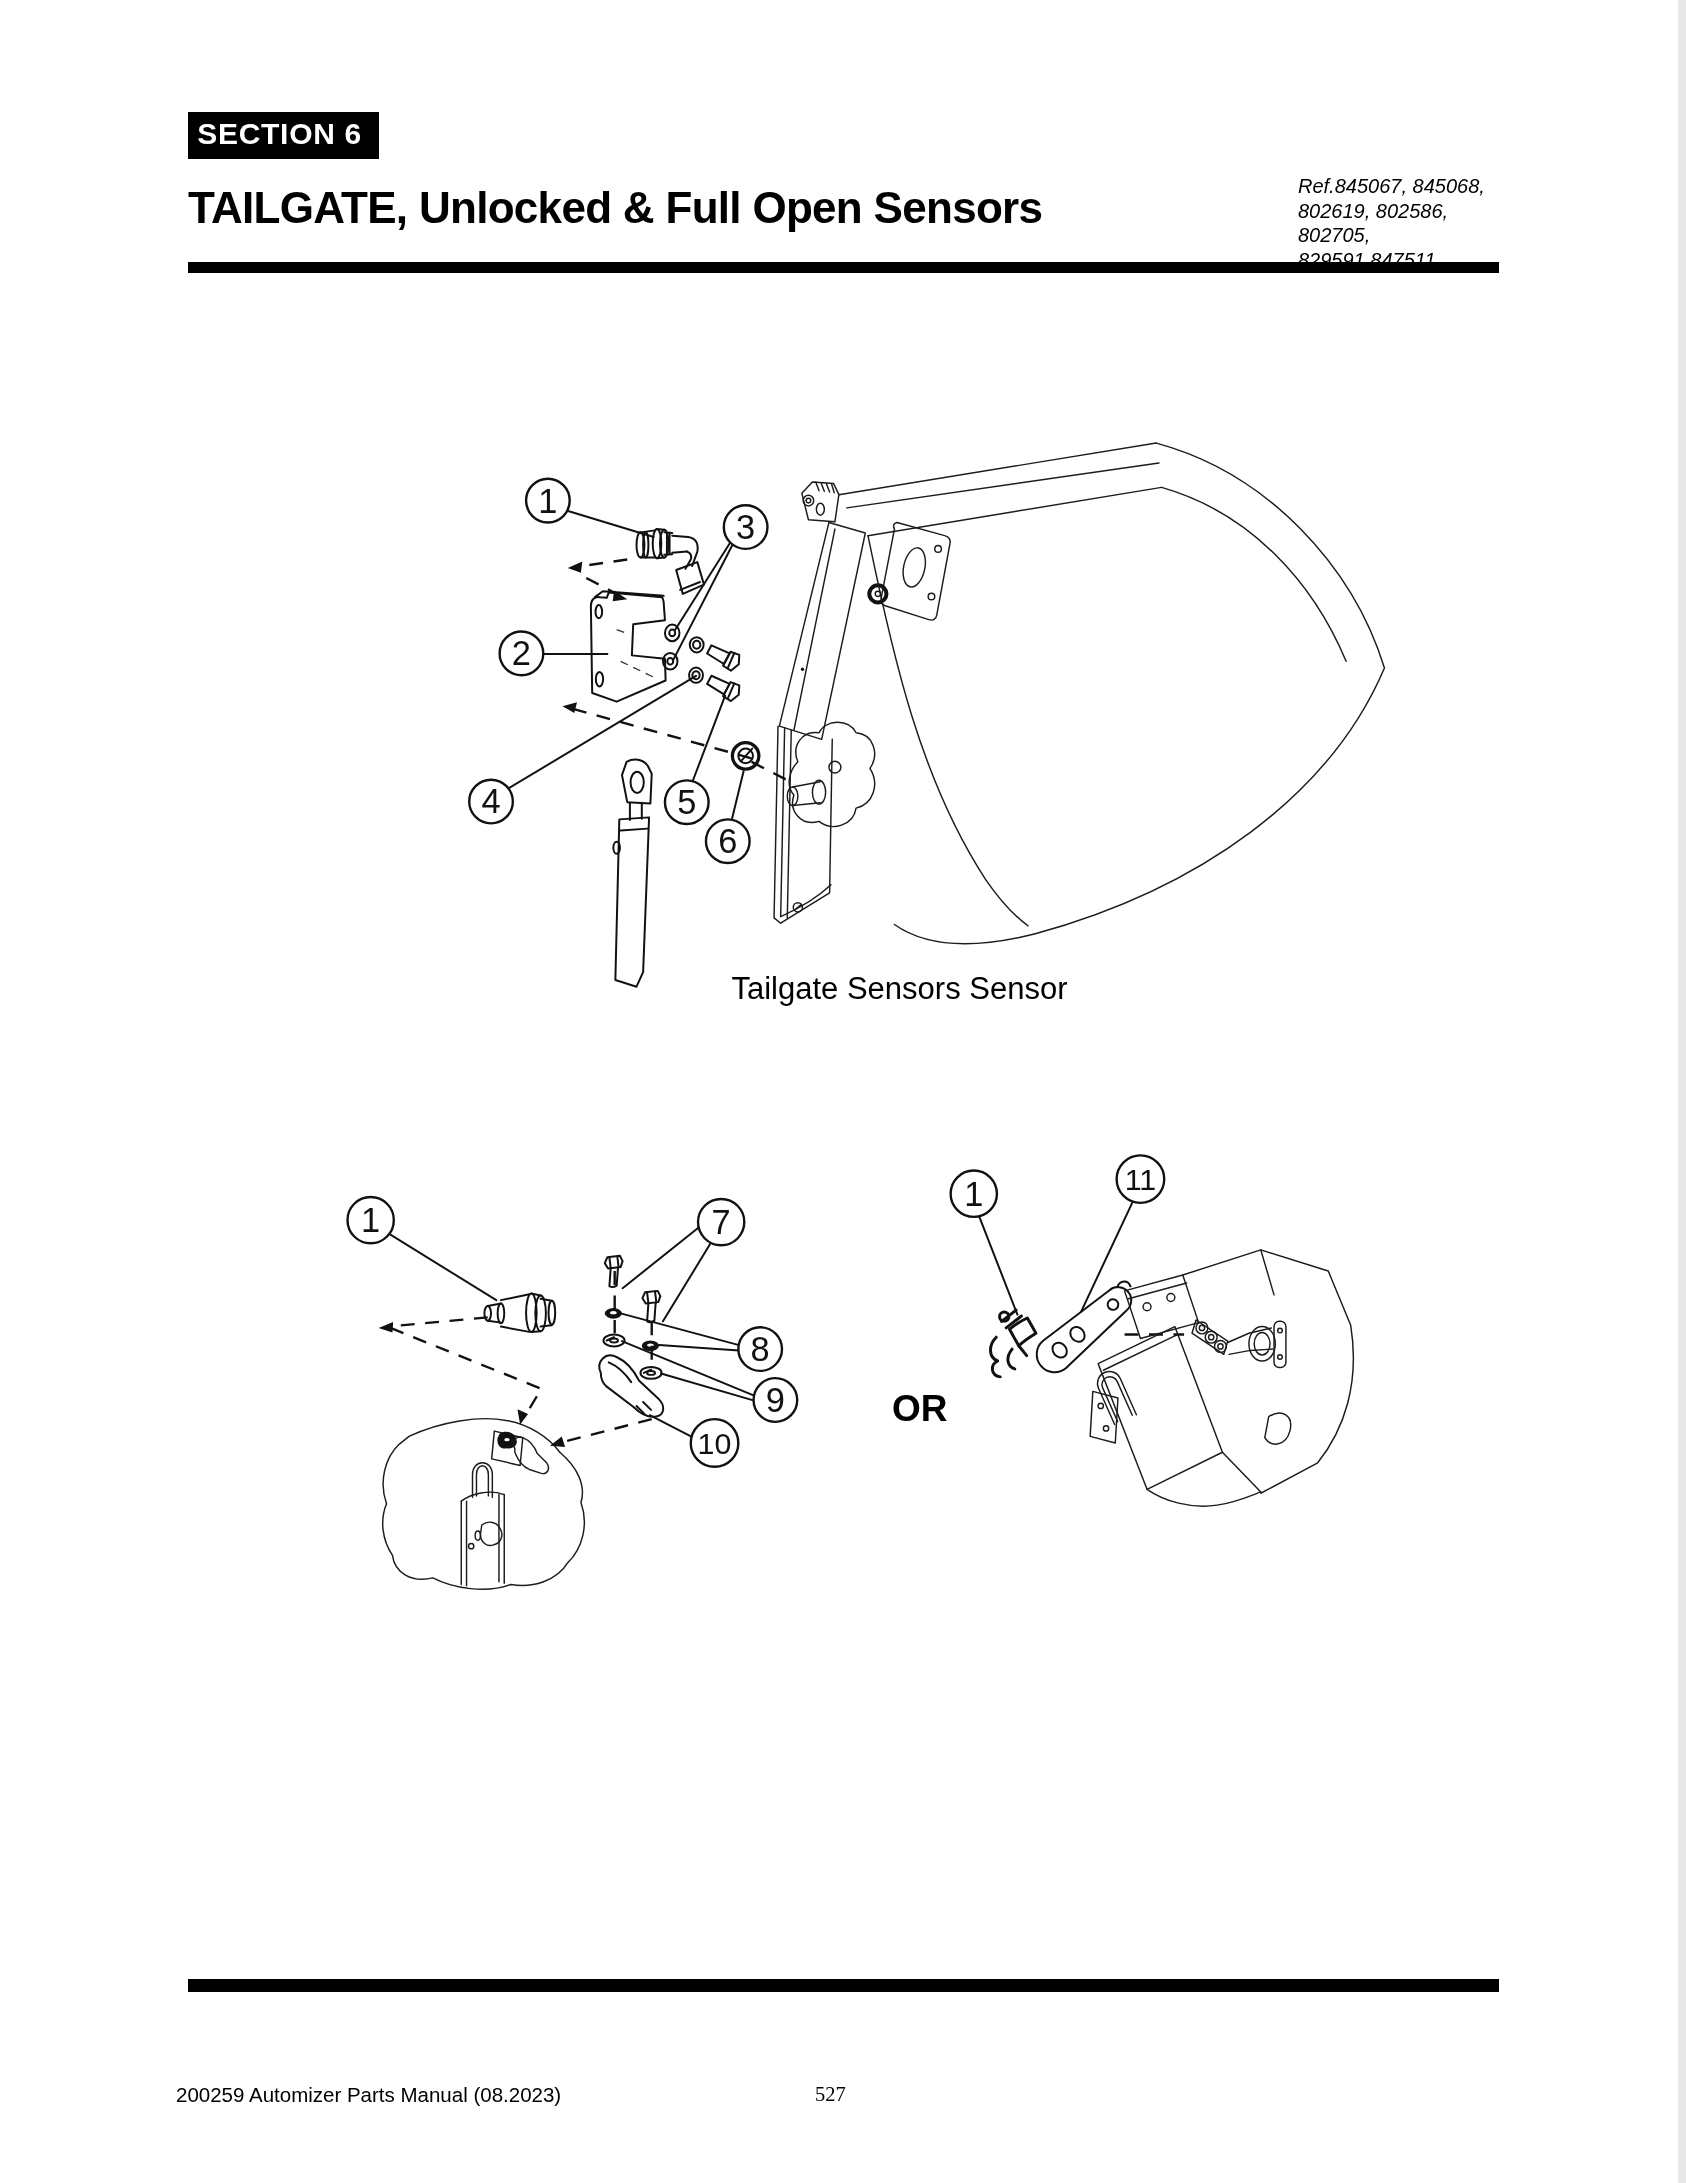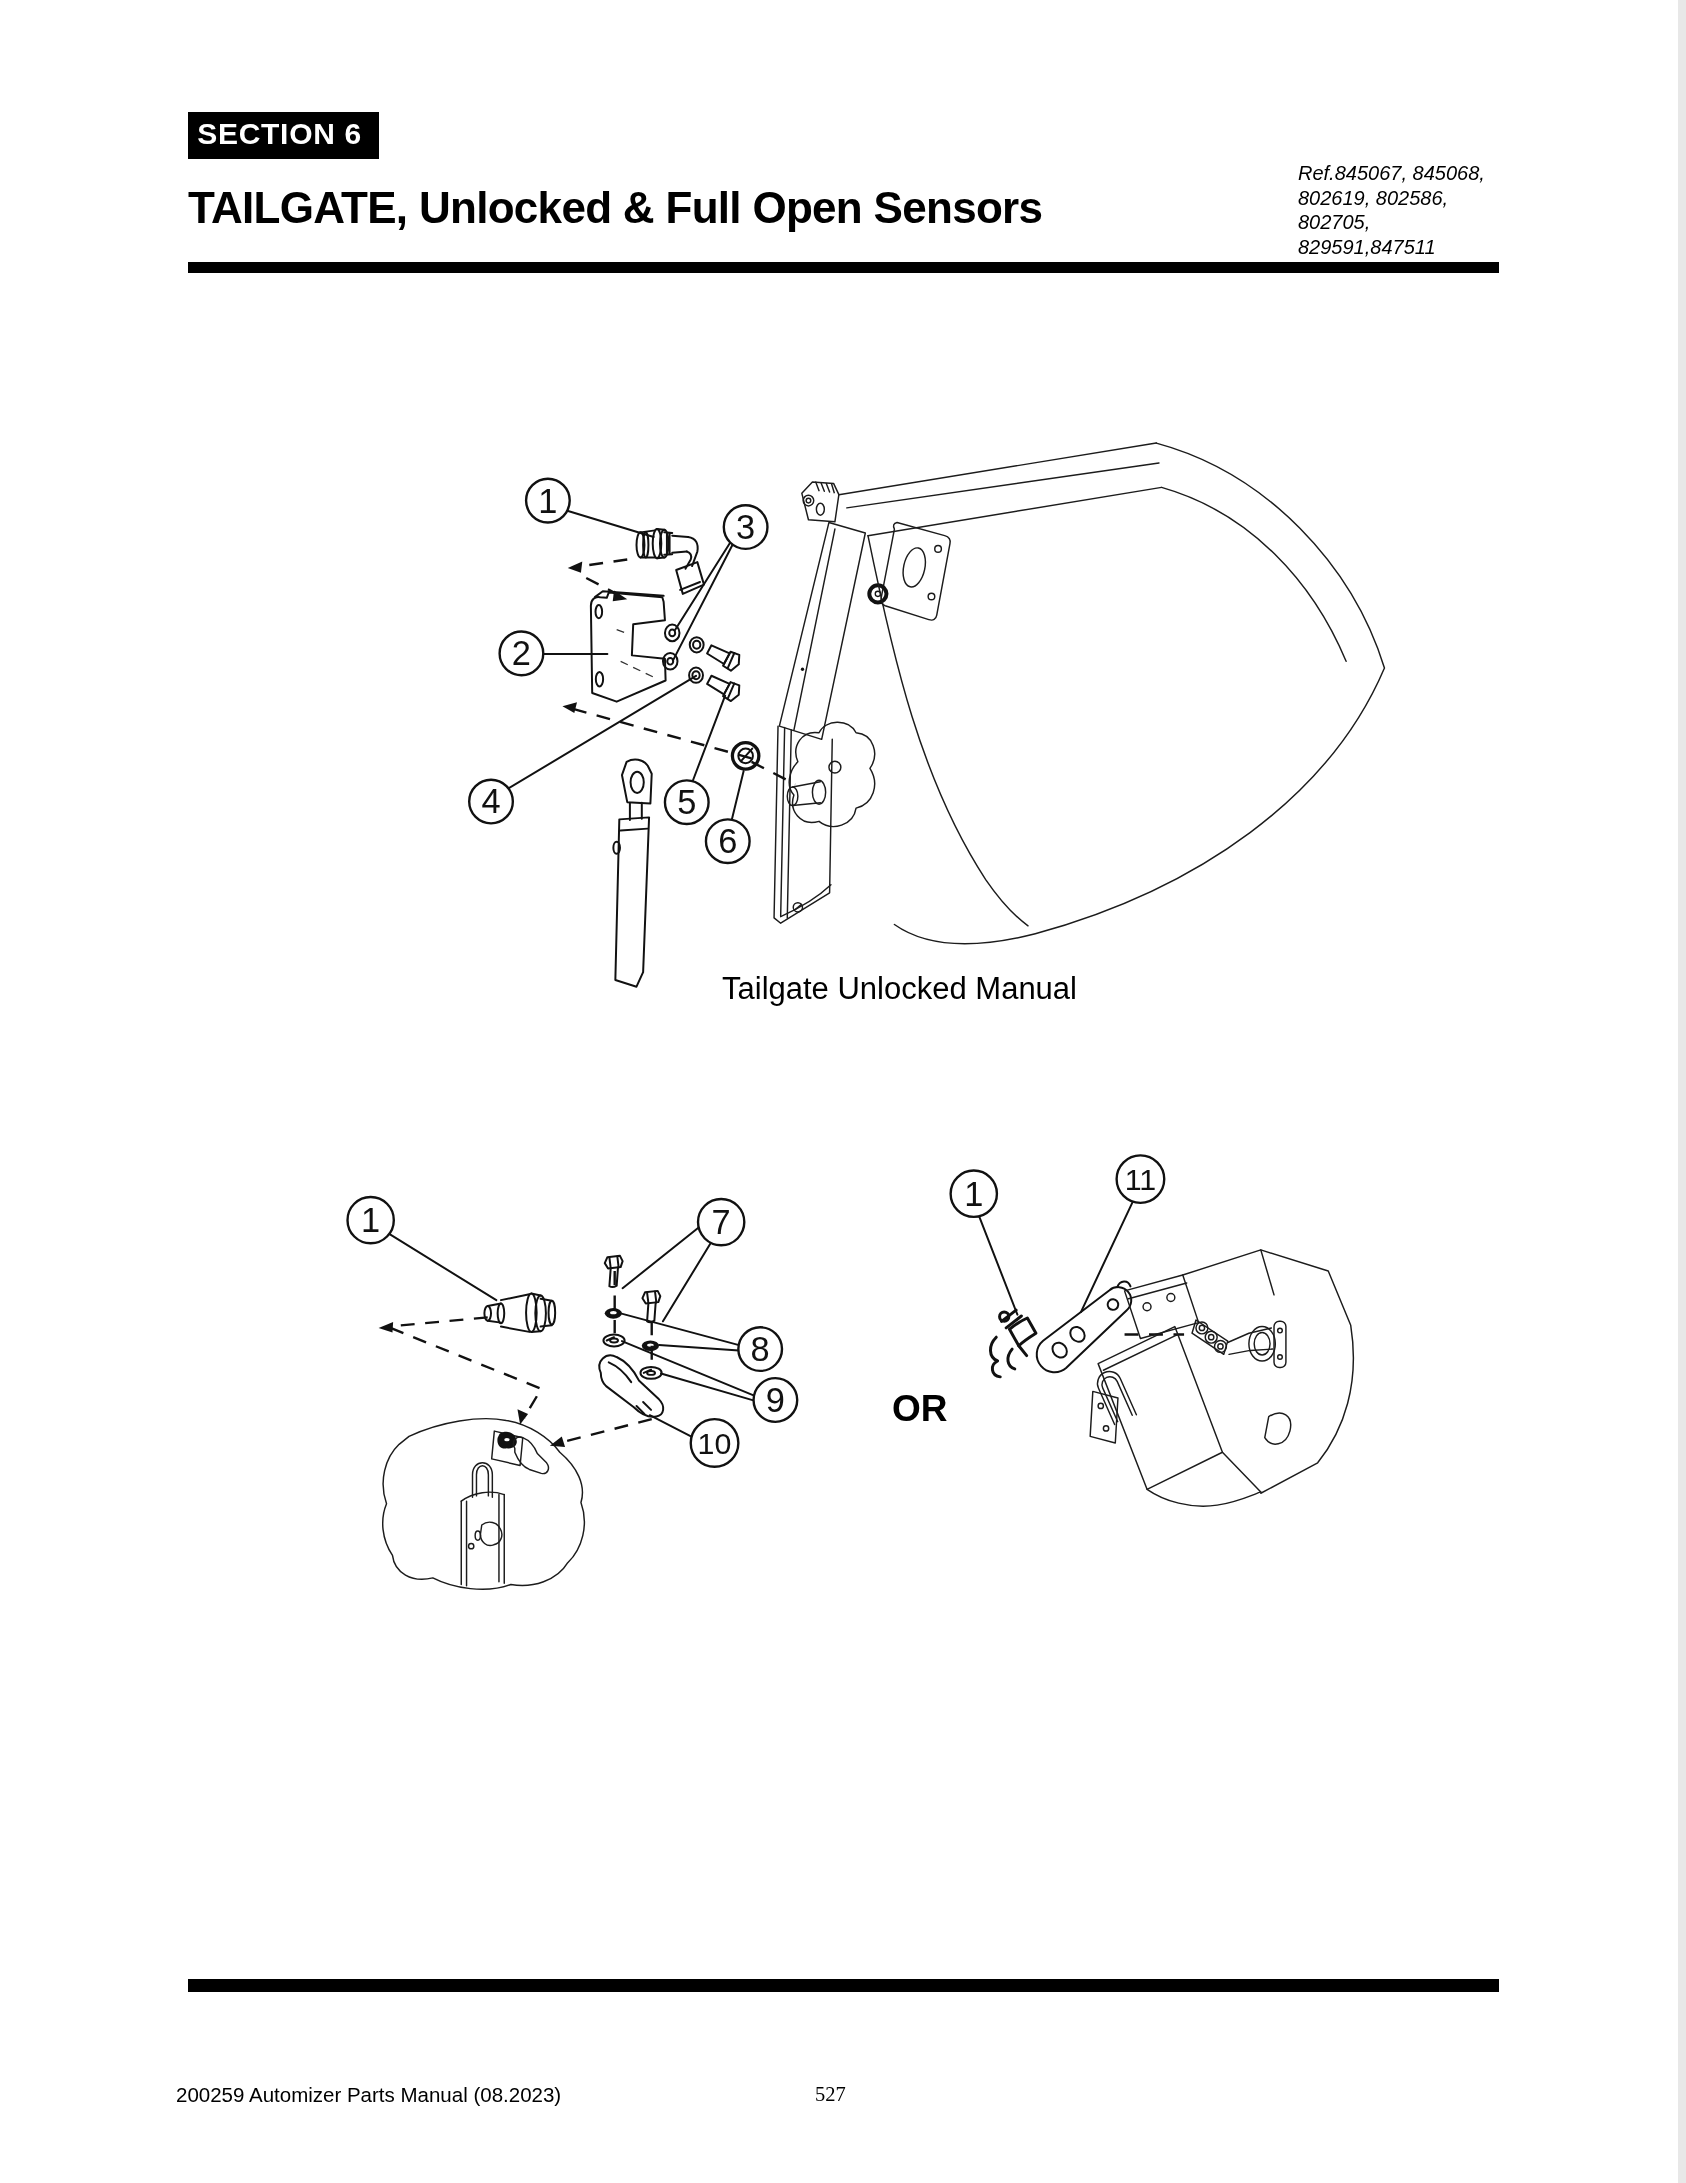--- a/index.html
+++ b/index.html
@@ -2,21 +2,21 @@
 <html style="font-size:10.6px"><head>
 <meta charset="utf-8">
 <style>
   html,body{margin:0;padding:0;background:#e8e8e8;}
   .page{position:relative;width:1678px;height:2183px;background:#ffffff;overflow:hidden;
         font-family:"Liberation Sans",sans-serif;color:#000;}
   .section-box{position:absolute;left:188px;top:112px;background:#000;color:#fff;
         font-size:30px;font-weight:bold;padding:5.3px 17px 8px 9.3px;letter-spacing:0.7px;}
   .page-title{position:absolute;left:188px;top:183px;font-size:44px;font-weight:bold;
         letter-spacing:-0.7px;white-space:nowrap;}
-  .ref-block{position:absolute;left:1298px;top:161px;width:225px;font-size:20px;
+  .ref-block{position:absolute;left:1298px;top:174px;width:225px;font-size:20px;
         font-style:italic;line-height:24.5px;}
   .rule{position:absolute;left:188px;width:1311px;background:#000;}
   .rule-top{top:262px;height:11.2px;}
   .rule-bottom{top:1979px;height:12.6px;}
   .caption{position:absolute;left:562px;width:675px;text-align:center;font-size:31px;}
   .caption-1{top:971px;}
   .caption-2{top:1639px;}
   .or-label{position:absolute;left:892px;top:1388px;font-size:37px;font-weight:bold;}
   .footer-text{position:absolute;top:2083px;font-size:20.5px;}
   .footer-manual{left:176px;}
@@ -364,21 +364,21 @@
         <circle cx="1472" cy="1805" r="35"></circle>
         <text x="1472" y="1823" font-size="52">1</text>
       </g>
       <g class="callout">
         <circle cx="1724" cy="1783" r="36"></circle>
         <text x="1724" y="1799" font-size="46">11</text>
       </g>
     </g>
   </svg>
 
-  <div class="caption caption-1">Tailgate Unlocked Manual</div>
+  <div class="caption caption-1">Tailgate Sensors Sensor</div>
   <div class="or-label">OR</div>
 
   <div class="rule rule-bottom"></div>
   <div class="footer-text footer-manual">200259 Automizer Parts Manual (08.2023)</div>
   <div class="footer-text footer-page">527</div>
 
 </div>
 
 
 </body></html>

